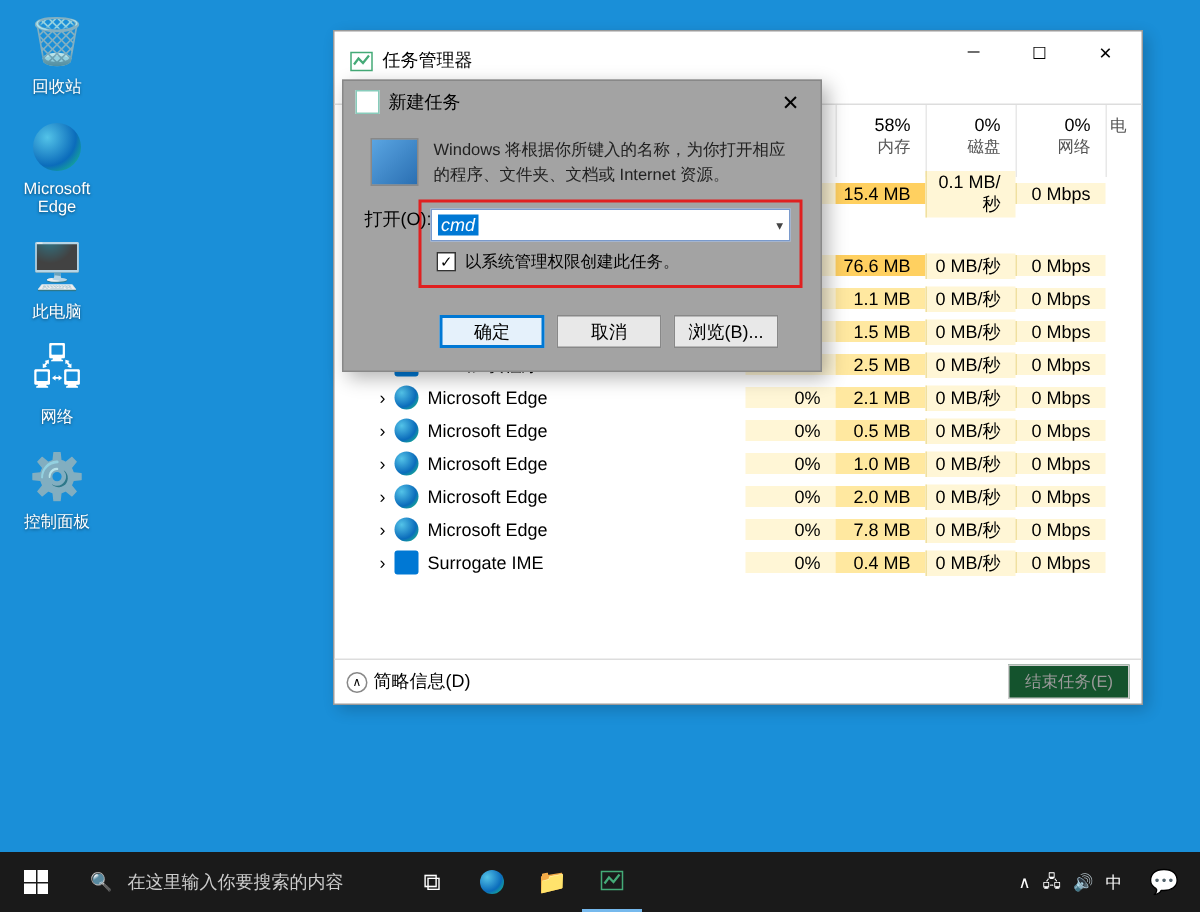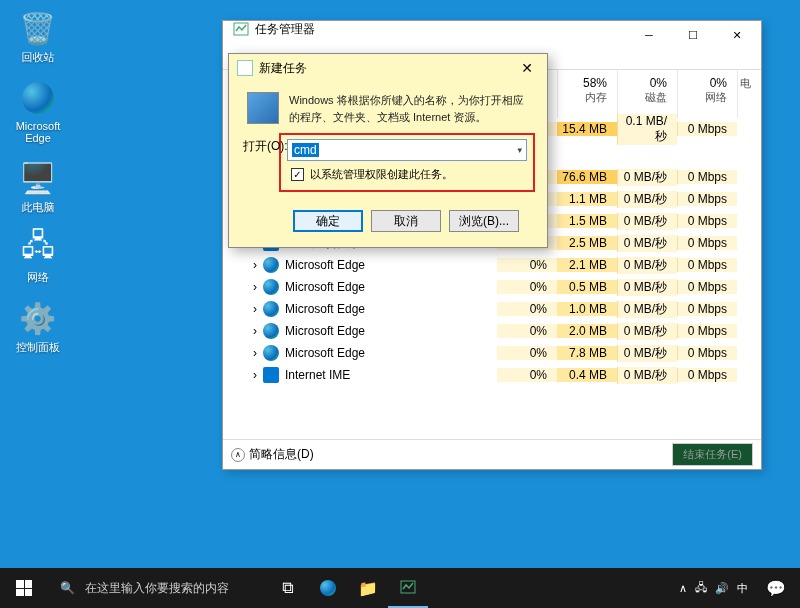--- a/index.html
+++ b/index.html
@@ -5,21 +5,21 @@
 * { margin: 0; padding: 0; box-sizing: border-box; font-family: "Microsoft YaHei", "Segoe UI", Arial, sans-serif; }
 body { width: 800px; height: 608px; background: #1a8fd8; overflow: hidden; position: relative; }
 
 
 .desktop-icon { position: absolute; width: 60px; text-align: center; color: #fff; font-size: 11px; }
 .desktop-icon .ico { width: 40px; height: 40px; margin: 0 auto 2px; display: flex; align-items: center; justify-content: center; font-size: 30px; }
 .desktop-icon .lbl { text-shadow: 0 1px 2px rgba(0,0,0,.5); }
 
 
 .tm-window { position: absolute; left: 222px; top: 20px; width: 540px; height: 450px; background: #fff; border: 1px solid #9a9a9a; box-shadow: 3px 3px 10px rgba(0,0,0,.2); }
-.tm-titlebar { height: 28px; display: flex; align-items: flex-start; padding: 0 2px; font-size: 12px; }
+.tm-titlebar { height: 28px; display: flex; align-items: flex-end; padding: 0 2px; font-size: 12px; }
 .tm-titlebar .ico { width: 16px; height: 16px; margin: 0 6px 0 8px; }
 .tm-titlebar .title { flex: 1; }
 .winbtn { width: 44px; height: 28px; display: flex; align-items: center; justify-content: center; font-size: 11px; color: #000; }
 .tm-menu { height: 20px; display: flex; align-items: center; padding-left: 10px; font-size: 12px; color: #333; gap: 14px; }
 .tm-body { position: relative; height: 370px; overflow: hidden; border-top: 1px solid #ddd; }
 .col-headers { position: absolute; right: 0; top: 0; display: flex; height: 48px; font-size: 12px; }
 .col-headers .ch { width: 60px; text-align: right; padding: 6px 10px 4px 0; border-left: 1px solid #e8e8e8; }
 .col-headers .ch .pct { font-size: 12px; }
 .col-headers .ch .lbl { font-size: 11px; color: #555; }
 .proc-rows { position: absolute; left: 0; right: 0; top: 48px; }
@@ -29,33 +29,33 @@
 .proc-row .cell.mem { background: #ffe8a0; }
 .proc-row .cell.hot { background: #ffd060; }
 .proc-row .cell.ele { border-left: 1px solid #f0e0a0; }
 .row-ico { width: 16px; height: 16px; background: #0078d4; border-radius: 2px; display: inline-block; }
 .tm-footer { border-top: 1px solid #ddd; height: 30px; display: flex; align-items: center; padding: 0 8px; font-size: 12px; }
 .tm-footer .less { display: flex; align-items: center; gap: 4px; }
 .tm-footer .circ { width: 14px; height: 14px; border: 1px solid #888; border-radius: 50%; display: flex; align-items: center; justify-content: center; font-size: 8px; }
 .tm-footer .endbtn { margin-left: auto; padding: 3px 10px; border: 1px solid #ccc; background: #14532d; color: #999; font-size: 11px; }
 
 
-.nt-dialog { position: absolute; left: 228px; top: 53px; width: 320px; height: 195px; background: #fef9c3; border: 1px solid #888; box-shadow: 4px 4px 12px rgba(0,0,0,.3); z-index: 10; }
+.nt-dialog { position: absolute; left: 228px; top: 53px; width: 320px; height: 195px; background: #a3a3a3; border: 1px solid #888; box-shadow: 4px 4px 12px rgba(0,0,0,.3); z-index: 10; }
 .nt-titlebar { height: 28px; display: flex; align-items: center; padding: 0 4px 0 8px; font-size: 12px; }
 .nt-titlebar .ico { width: 16px; height: 16px; margin-right: 6px; background: #fff; border: 1px solid #8cb; }
 .nt-titlebar .title { flex: 1; }
 .nt-close { width: 32px; height: 24px; display: flex; align-items: center; justify-content: center; font-size: 14px; }
 .nt-body { padding: 10px 14px 6px; font-size: 12px; }
 .nt-desc { display: flex; gap: 10px; margin-bottom: 13px; padding-left: 4px; }
 .nt-desc .run-ico { width: 32px; height: 32px; flex-shrink: 0; background: linear-gradient(135deg,#5aa5e2,#2a6fb2); border: 1px solid #888; }
 .nt-desc .txt { line-height: 1.5; color: #222; font-size: 11px; }
 .nt-open { display: flex; align-items: center; gap: 8px; margin-bottom: 6px; }
 .nt-highlight { border: 2px solid #e02020; padding: 4px 6px 8px; margin: -4px -2px 4px 36px; }
 .nt-combo { flex: 1; height: 22px; border: 1px solid #7a9acc; display: flex; align-items: center; padding: 0 4px; background: #fff; }
-.nt-combo .val { background: #0078d4; color: #fff; padding: 0 2px; font-size: 12px; }
+.nt-combo .val { background: #0078d4; color: #fff; padding: 0 2px; font-size: 12px; font-style: italic; }
 .nt-combo .arrow { margin-left: auto; font-size: 9px; color: #444; }
 .nt-check { display: flex; align-items: center; gap: 6px; margin-top: 6px; padding-left: 4px; font-size: 11px; }
 .nt-check .cb { width: 13px; height: 13px; border: 1px solid #333; display: flex; align-items: center; justify-content: center; font-size: 10px; background: #fff; }
 .nt-buttons { display: flex; gap: 8px; justify-content: flex-end; padding: 8px 28px 10px; }
 .nt-buttons button { width: 70px; height: 22px; font-size: 12px; border: 1px solid #888; background: #e8e8e8; }
 .nt-buttons button.primary { border: 2px solid #0078d4; background: #e5f1fb; }
 
 
 .taskbar { position: absolute; left: 0; right: 0; bottom: 0; height: 40px; background: #1a1a1a; display: flex; align-items: center; color: #fff; font-size: 12px; }
 .start { width: 48px; height: 40px; display: flex; align-items: center; justify-content: center; }
@@ -236,21 +236,21 @@
           <div class="cell">0%</div>
           <div class="cell mem">7.8 MB</div>
           <div class="cell ele">0 MB/秒</div>
           <div class="cell ele">0 Mbps</div>
           <div class="cell ele" style="width:24px"></div>
         </div>
         <div class="proc-row" style="position: absolute; top: 246px; left: 0px; right: 0px;">
           <div class="name">
             <span>›</span>
             <span class="row-ico"></span>
-            <span>Internet IME</span>
+            <span>Surrogate IME</span>
           </div>
           <div class="cell">0%</div>
           <div class="cell mem">0.4 MB</div>
           <div class="cell ele">0 MB/秒</div>
           <div class="cell ele">0 Mbps</div>
           <div class="cell ele" style="width:24px"></div>
         </div>
       </div>
   </div>
   <div class="tm-footer">

